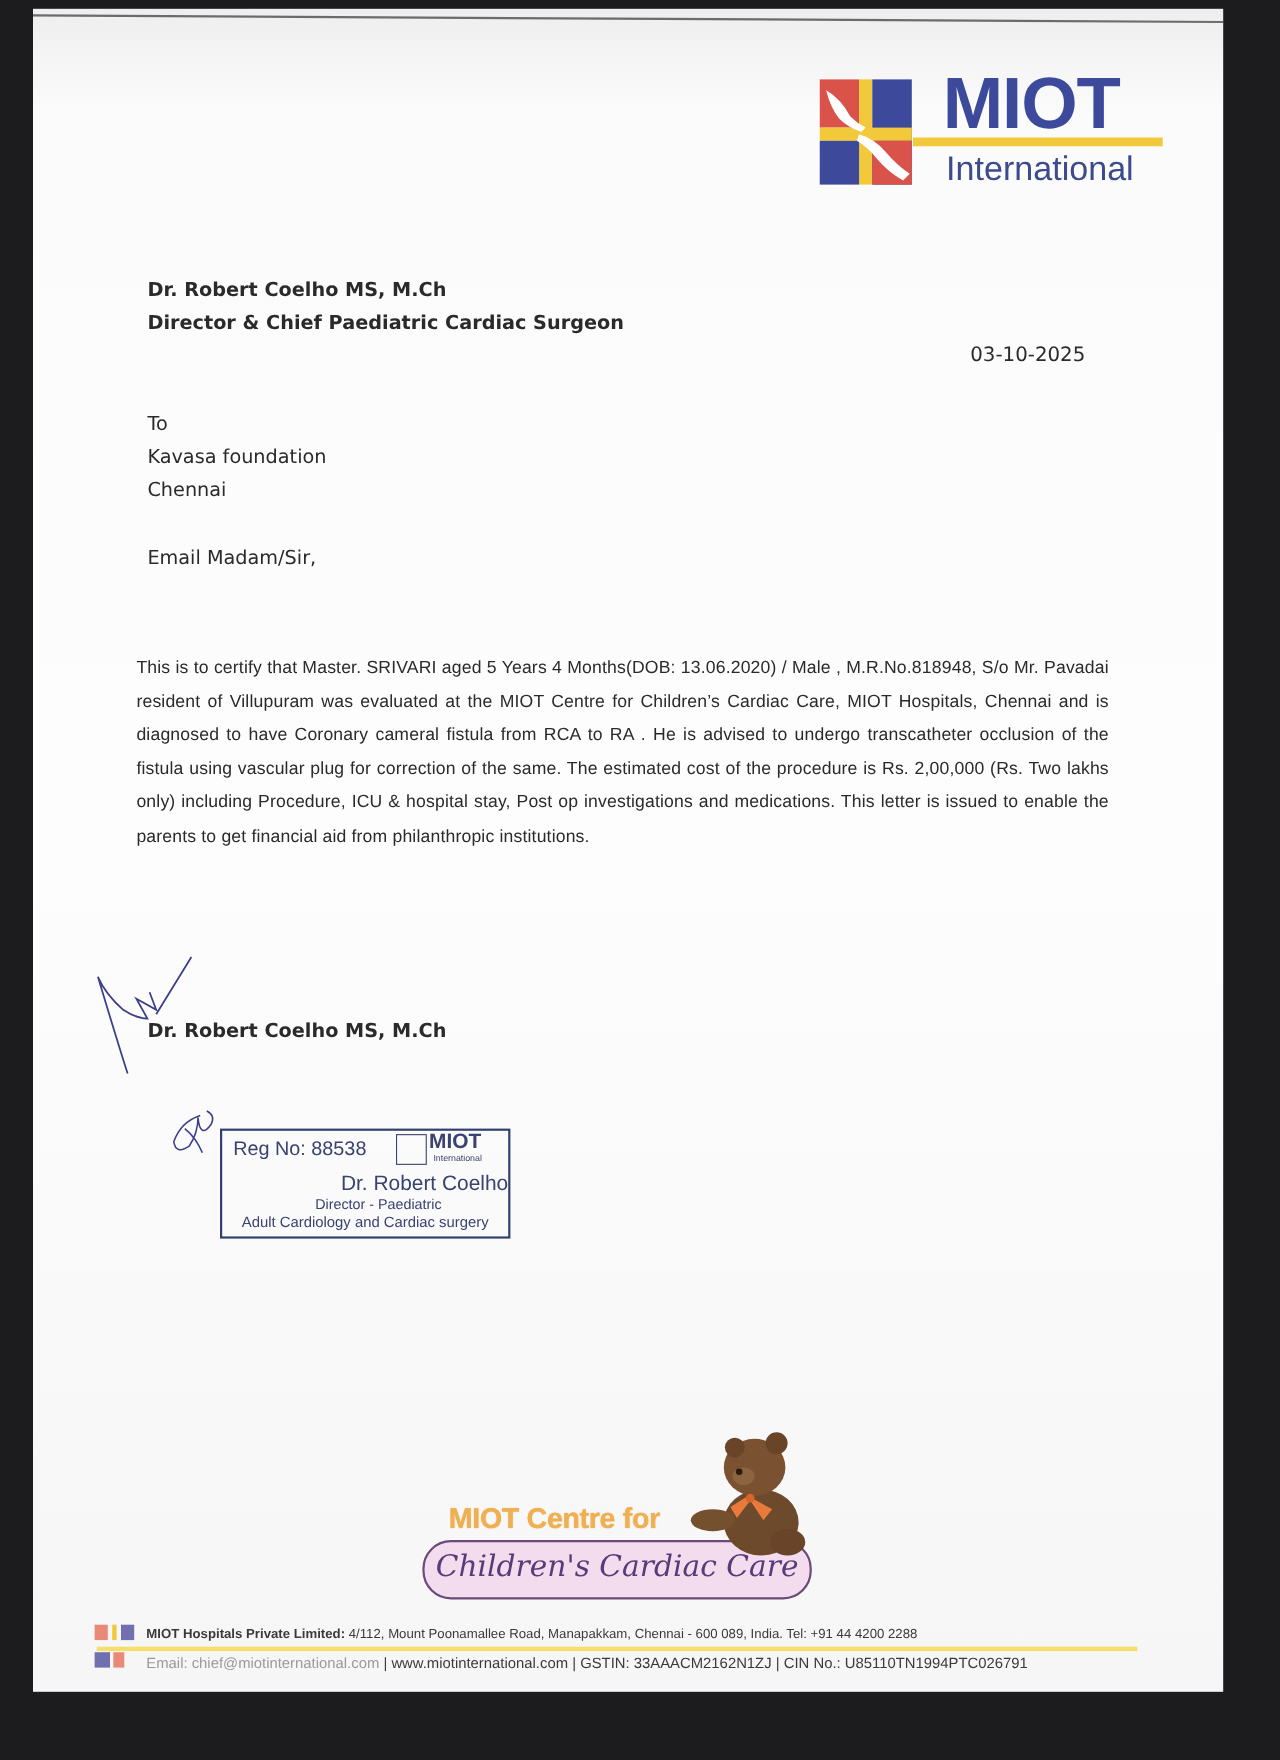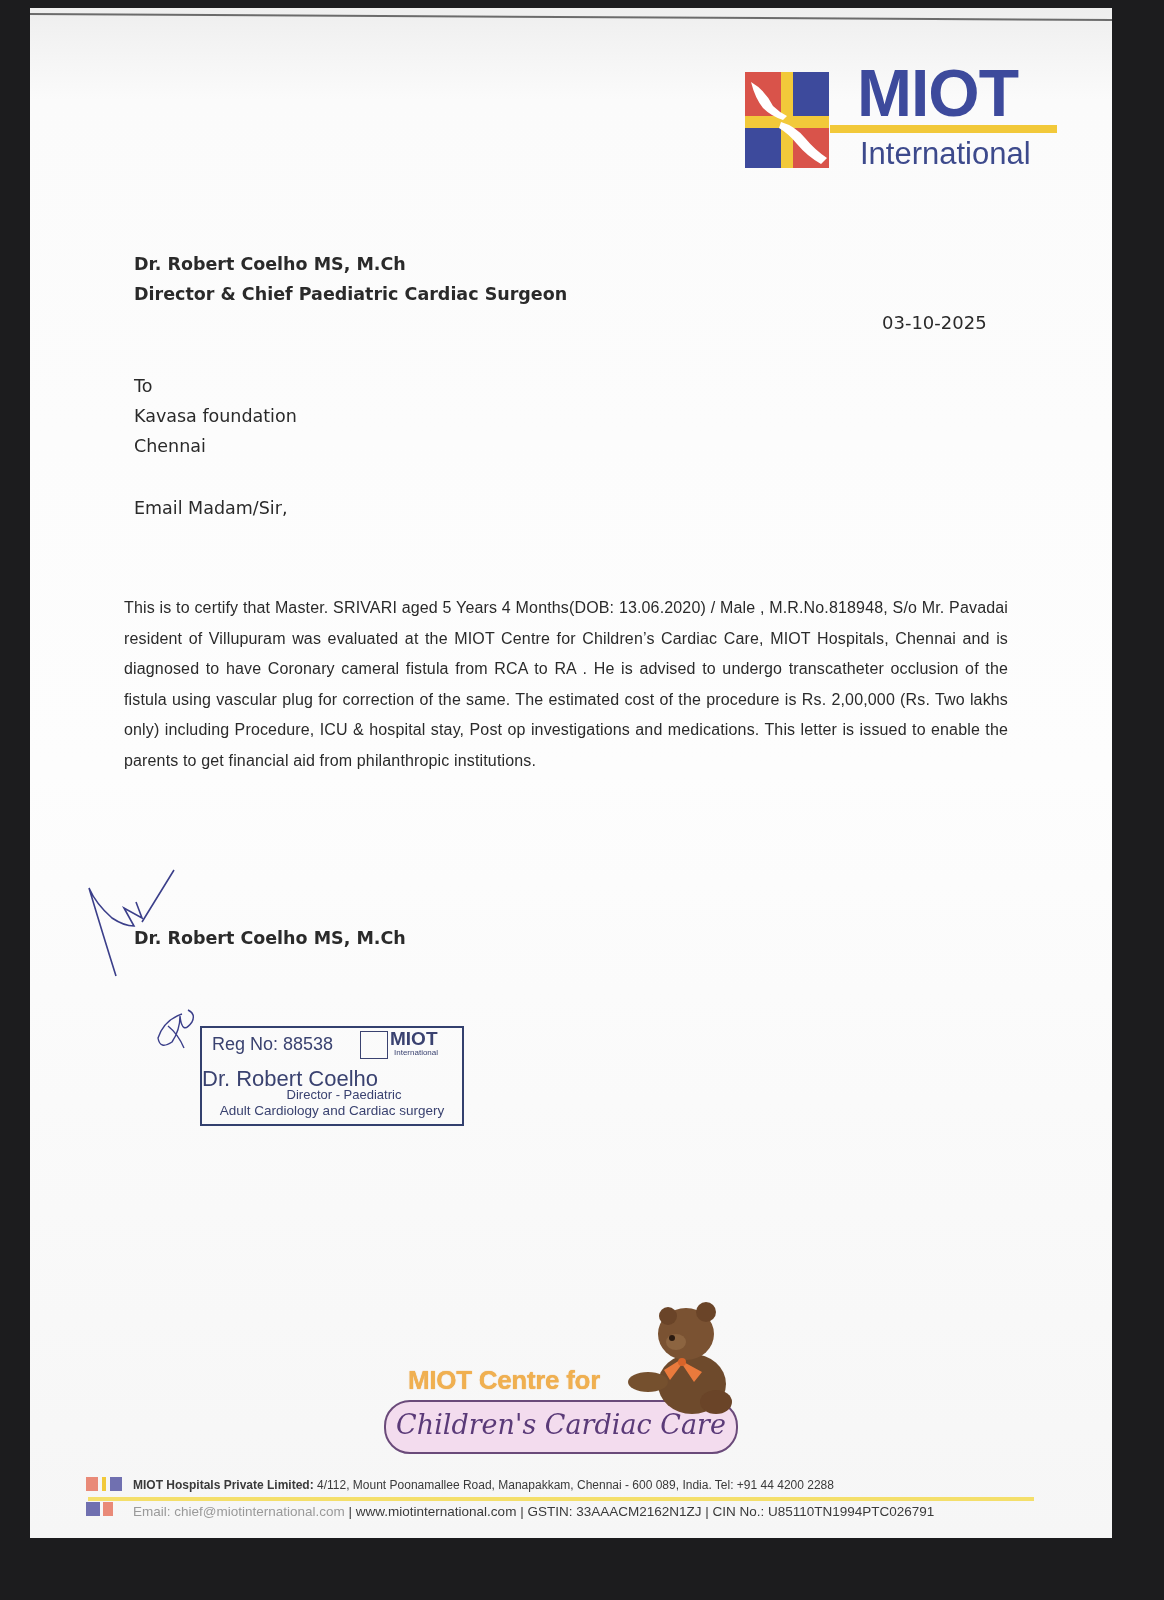--- a/index.html
+++ b/index.html
@@ -50,21 +50,21 @@
   .stamp {
     position: absolute; left: 170px; top: 1018px; width: 260px; height: 96px;
     border: 2px solid #33406e; background: transparent; color: #3a4270;
     font-family: "Liberation Sans", sans-serif;
   }
   .stamp .reg { position: absolute; left: 10px; top: 6px; font-size: 18px; }
   .stamp .st-logo { position: absolute; left: 158px; top: 2px; width: 90px; height: 30px; }
   .stamp .st-logo .mk { position: absolute; left: 0; top: 1px; width: 26px; height: 26px; border: 1.5px solid #3a4270; }
   .stamp .st-logo .nm { position: absolute; left: 30px; top: -2px; font-weight: bold; font-size: 19px; color: #3a4270; }
   .stamp .st-logo .it { position: absolute; left: 34px; top: 18px; font-size: 8px; color: #3a4270; }
-  .stamp .st-name { position: absolute; left: 0; width: 100%; text-align: left; top: 38px; font-size: 22px; }
+  .stamp .st-name { position: absolute; left: 0; width: 100%; text-align: right; top: 38px; font-size: 19px; }
   .stamp .st-l1 { position: absolute; left: 0; width: 100%; text-align: center; top: 59px; font-size: 13px; margin-left: 12px; }
   .stamp .st-l2 { position: absolute; left: 0; width: 100%; text-align: center; top: 75px; font-size: 13.5px; }
   
   .ccc-top {
     position: absolute; left: 378px; top: 1357px; font-family: "Liberation Sans", sans-serif;
     font-weight: bold; font-size: 26px; color: #f0b050; letter-spacing: -0.3px;
     text-shadow: 0 0 1px #e39a3a;
     text-align: right;
   }
   .ccc-pill {

